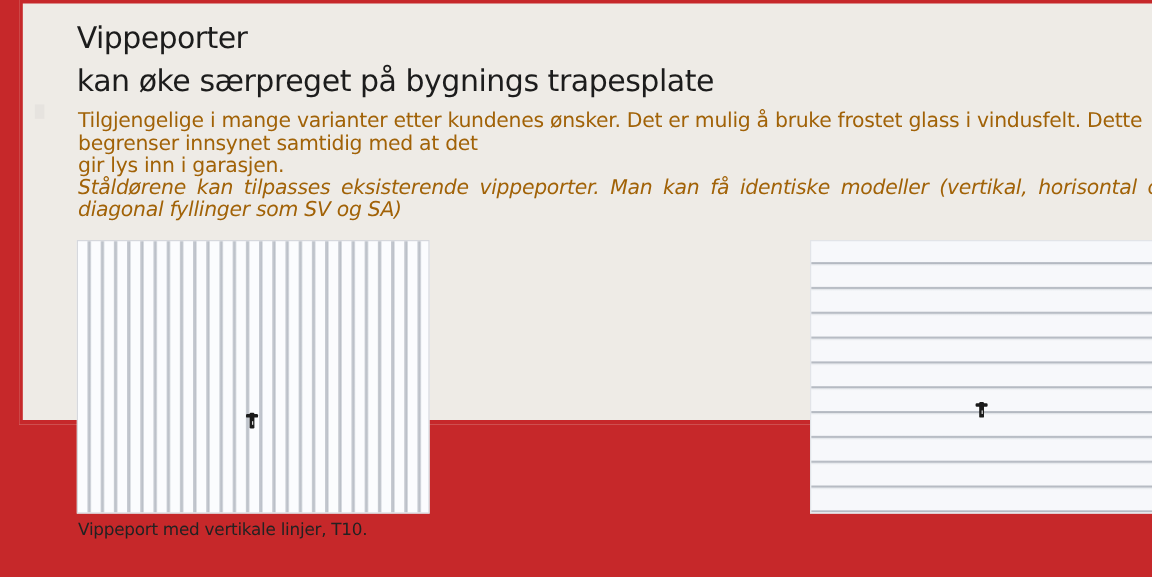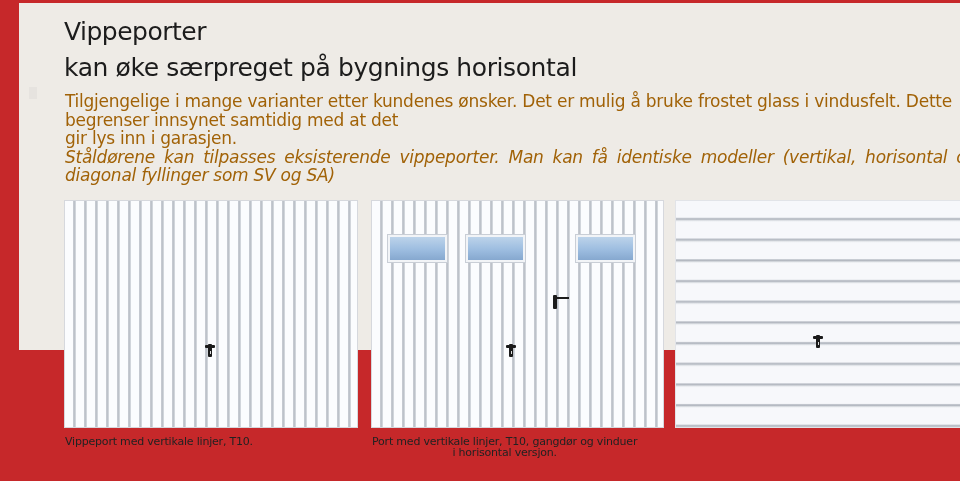--- a/index.html
+++ b/index.html
@@ -38,68 +38,48 @@
   .handle .key { position: absolute; left: 4.5px; top: 7px; width: 1px; height: 3px; background: #ddd; }
   .lever { position: absolute; width: 16px; height: 14px; }
   .lever .plate { position: absolute; left: 0; top: 0; width: 4px; height: 14px; background: #1b1b1b; border-radius: 1px; }
   .lever .arm { position: absolute; left: 3px; top: 2px; width: 13px; height: 2px; background: #1b1b1b; }
   .window {
     position: absolute; height: 27px;
     border: 2px solid #f2f4f7;
     box-shadow: 0 0 0 1px #c9ced6;
     background: linear-gradient(to bottom, #bcd3ea 0%, #9dbde0 55%, #86a8cf 100%);
   }
-  .caption { position: absolute; font-size: 11px; line-height: 10.5px; color: #222; letter-spacing: -0.2px; white-space: nowrap; text-align: center; }
+  .caption { position: absolute; font-size: 14px; line-height: 10.5px; color: #222; letter-spacing: -0.2px; white-space: nowrap; }
 </style>
 </head>
 <body>
 
 <div class="frame">
   <div class="side-mark"></div>
 
   <h1 class="title">Vippeporter</h1>
-  <h2 class="subtitle">kan øke særpreget på bygnings horisontal</h2>
+  <h2 class="subtitle">kan øke særpreget på bygnings trapesplate</h2>
 
   <div class="body">
     <p>Tilgjengelige i mange varianter etter kundenes ønsker. Det er mulig å bruke frostet glass i vindusfelt. Dette begrenser innsynet samtidig med at det</p>
     <p>gir lys inn i garasjen.</p>
     <p class="p2">Ståldørene kan tilpasses eksisterende vippeporter. Man kan få identiske modeller (vertikal, horisontal og diagonal fyllinger som SV og SA)</p>
   </div>
 
   <div class="panel" style="left: 45px;">
     <div class="door vert" style="width: 294px; height: 228px;">
       <div class="handle" style="left: 140px; top: 143px;">
         <div class="stem"></div>
           <div class="bar"></div>
           <div class="key"></div>
       </div>
     </div>
     <div class="caption" style="left: 1px; top: 237px;">Vippeport med vertikale linjer, T10.</div>
   </div>
 
-  <div class="panel" style="left: 352px;">
-    <div class="door vert" style="width: 293px; height: 228px;">
-      <div class="window" style="left: 16px; top: 34px; width: 59px;"></div>
-      <div class="window" style="left: 94px; top: 34px; width: 59px;"></div>
-      <div class="window" style="left: 204px; top: 34px; width: 59px;"></div>
-      <div class="lever" style="left: 181px; top: 94px;">
-        <div class="plate"></div>
-          <div class="arm"></div>
-      </div>
-      <div class="handle" style="left: 134px; top: 143px;">
-        <div class="stem"></div>
-          <div class="bar"></div>
-          <div class="key"></div>
-      </div>
-    </div>
-    <div class="caption" style="left: 1px; top: 237px;">
-      <div>Port med vertikale linjer, T10, gangdør og vinduer</div>
-      <div>i horisontal versjon.</div>
-    </div>
-  </div>
 
   <div class="panel" style="left: 656px;">
     <div class="door horiz" style="width: 295px; height: 228px;">
       <div class="handle" style="left: 137px; top: 134px;">
         <div class="stem"></div>
           <div class="bar"></div>
           <div class="key"></div>
       </div>
     </div>
   </div>

